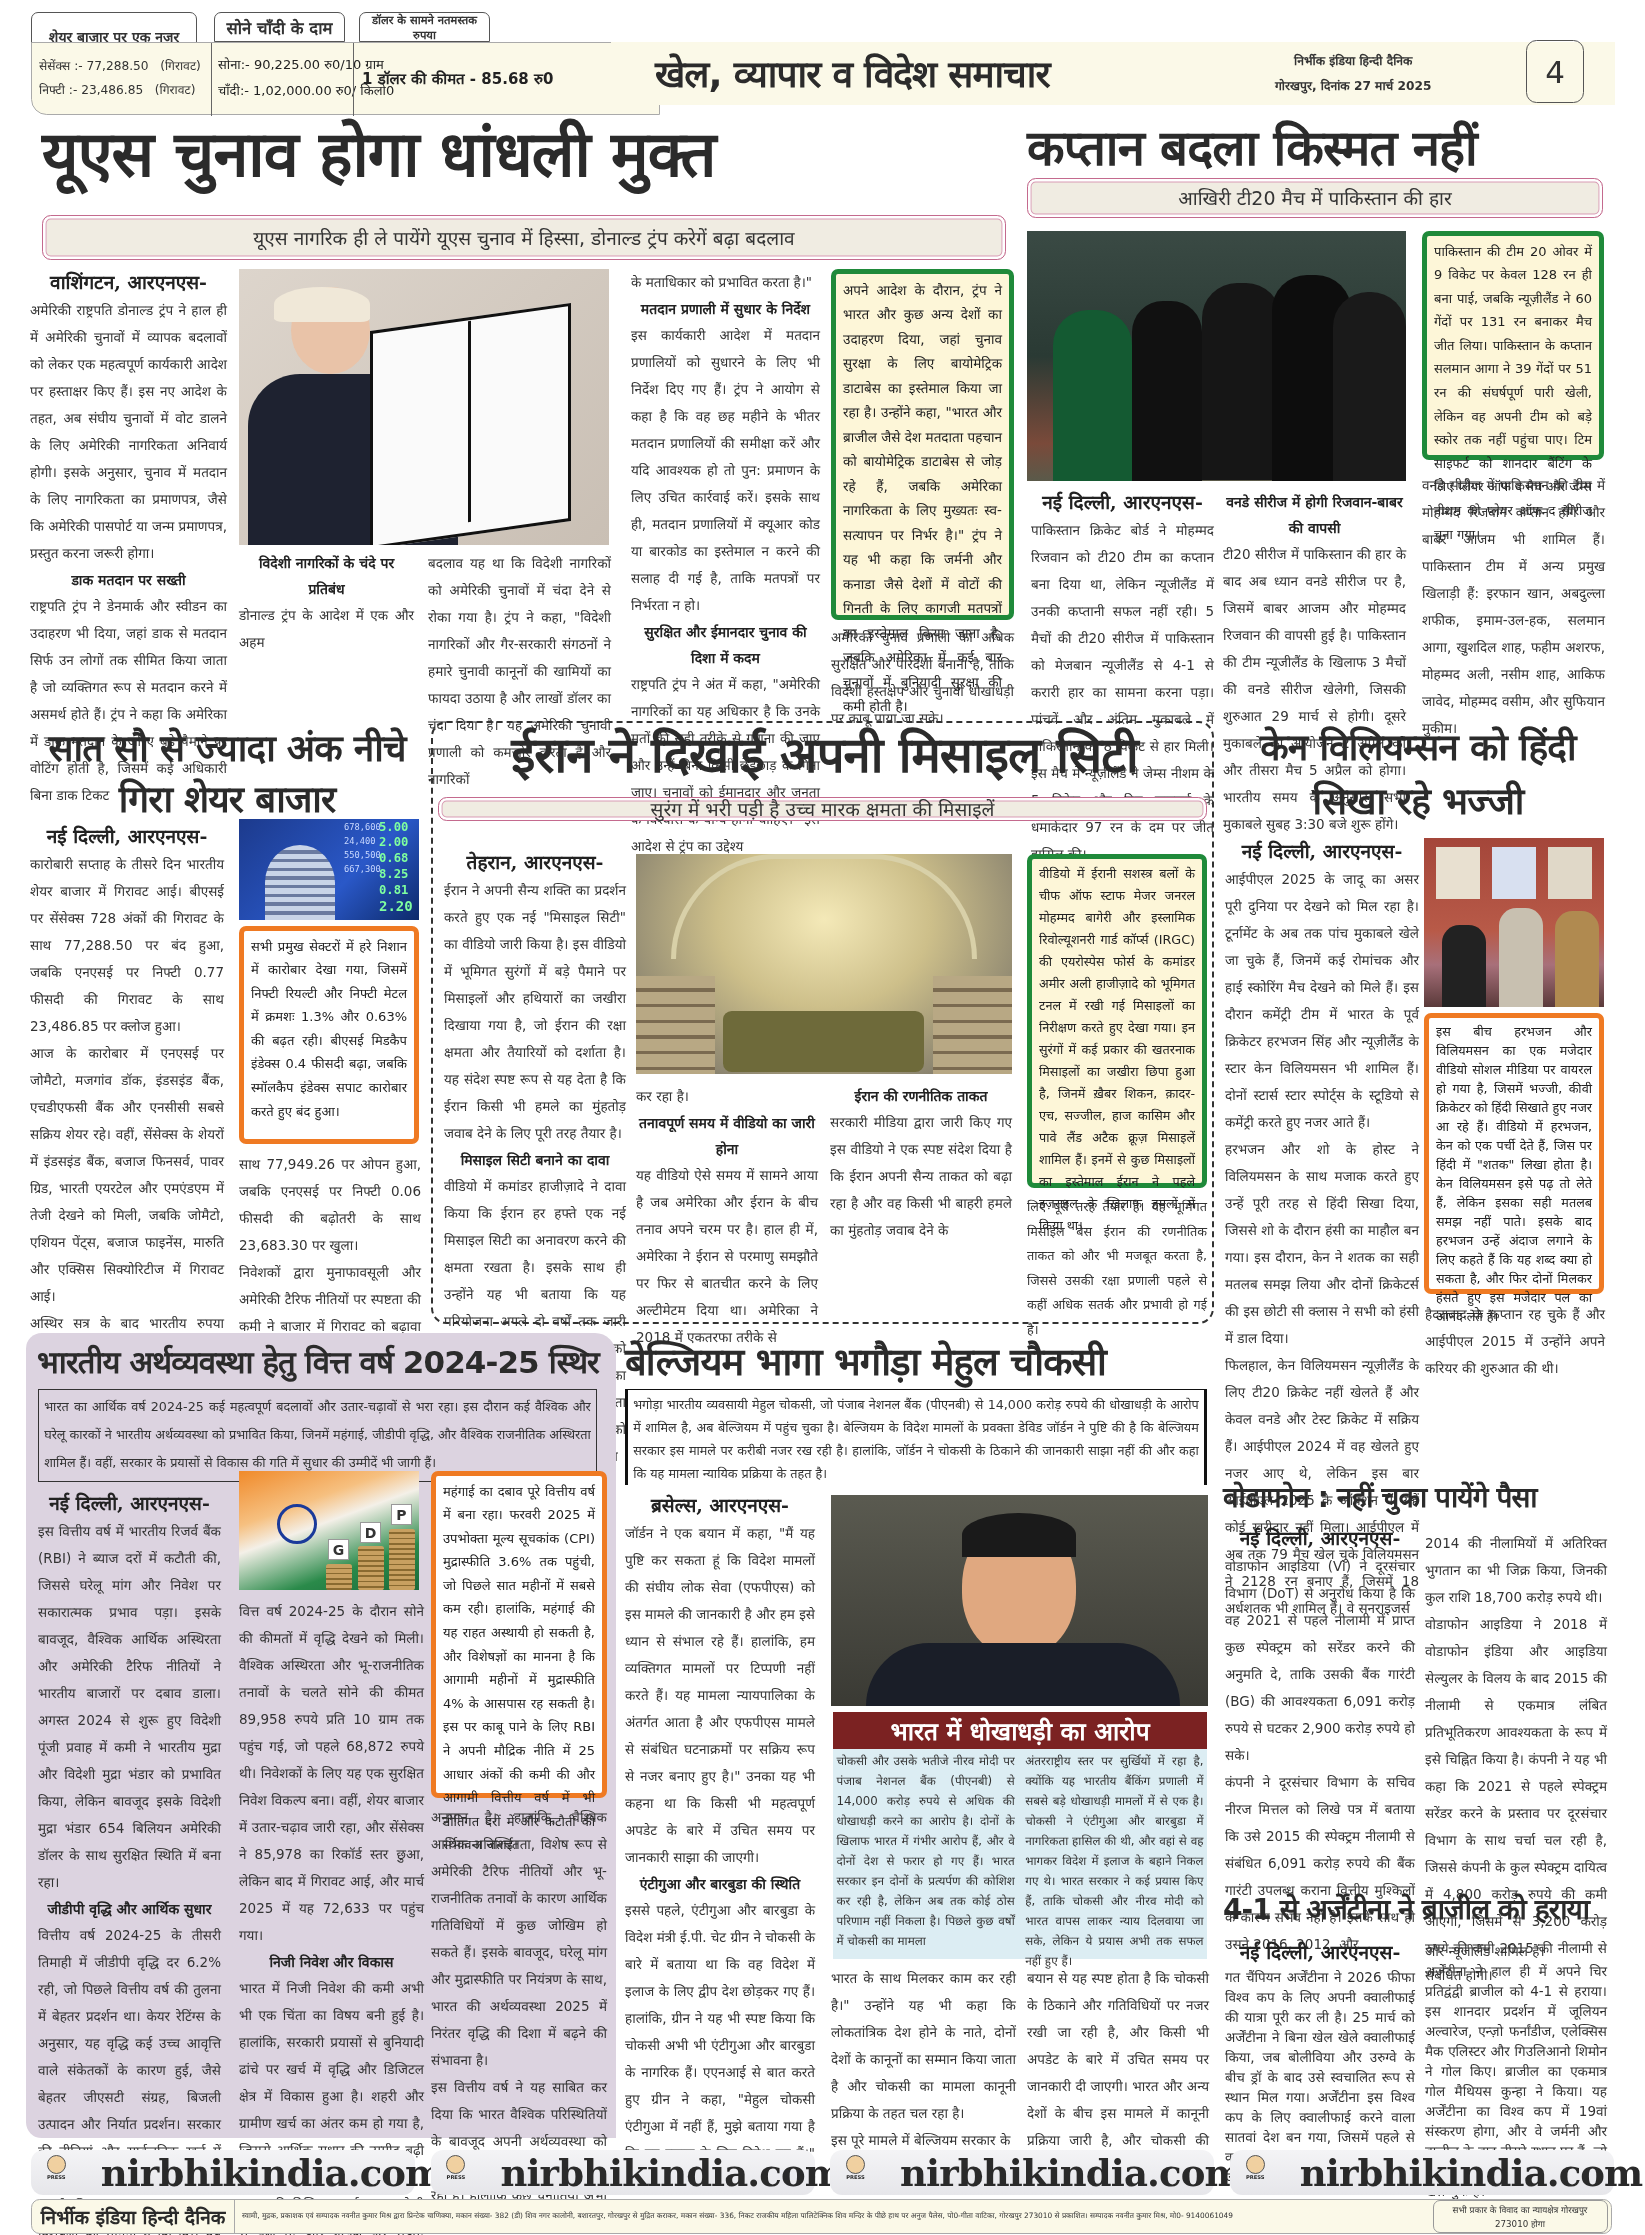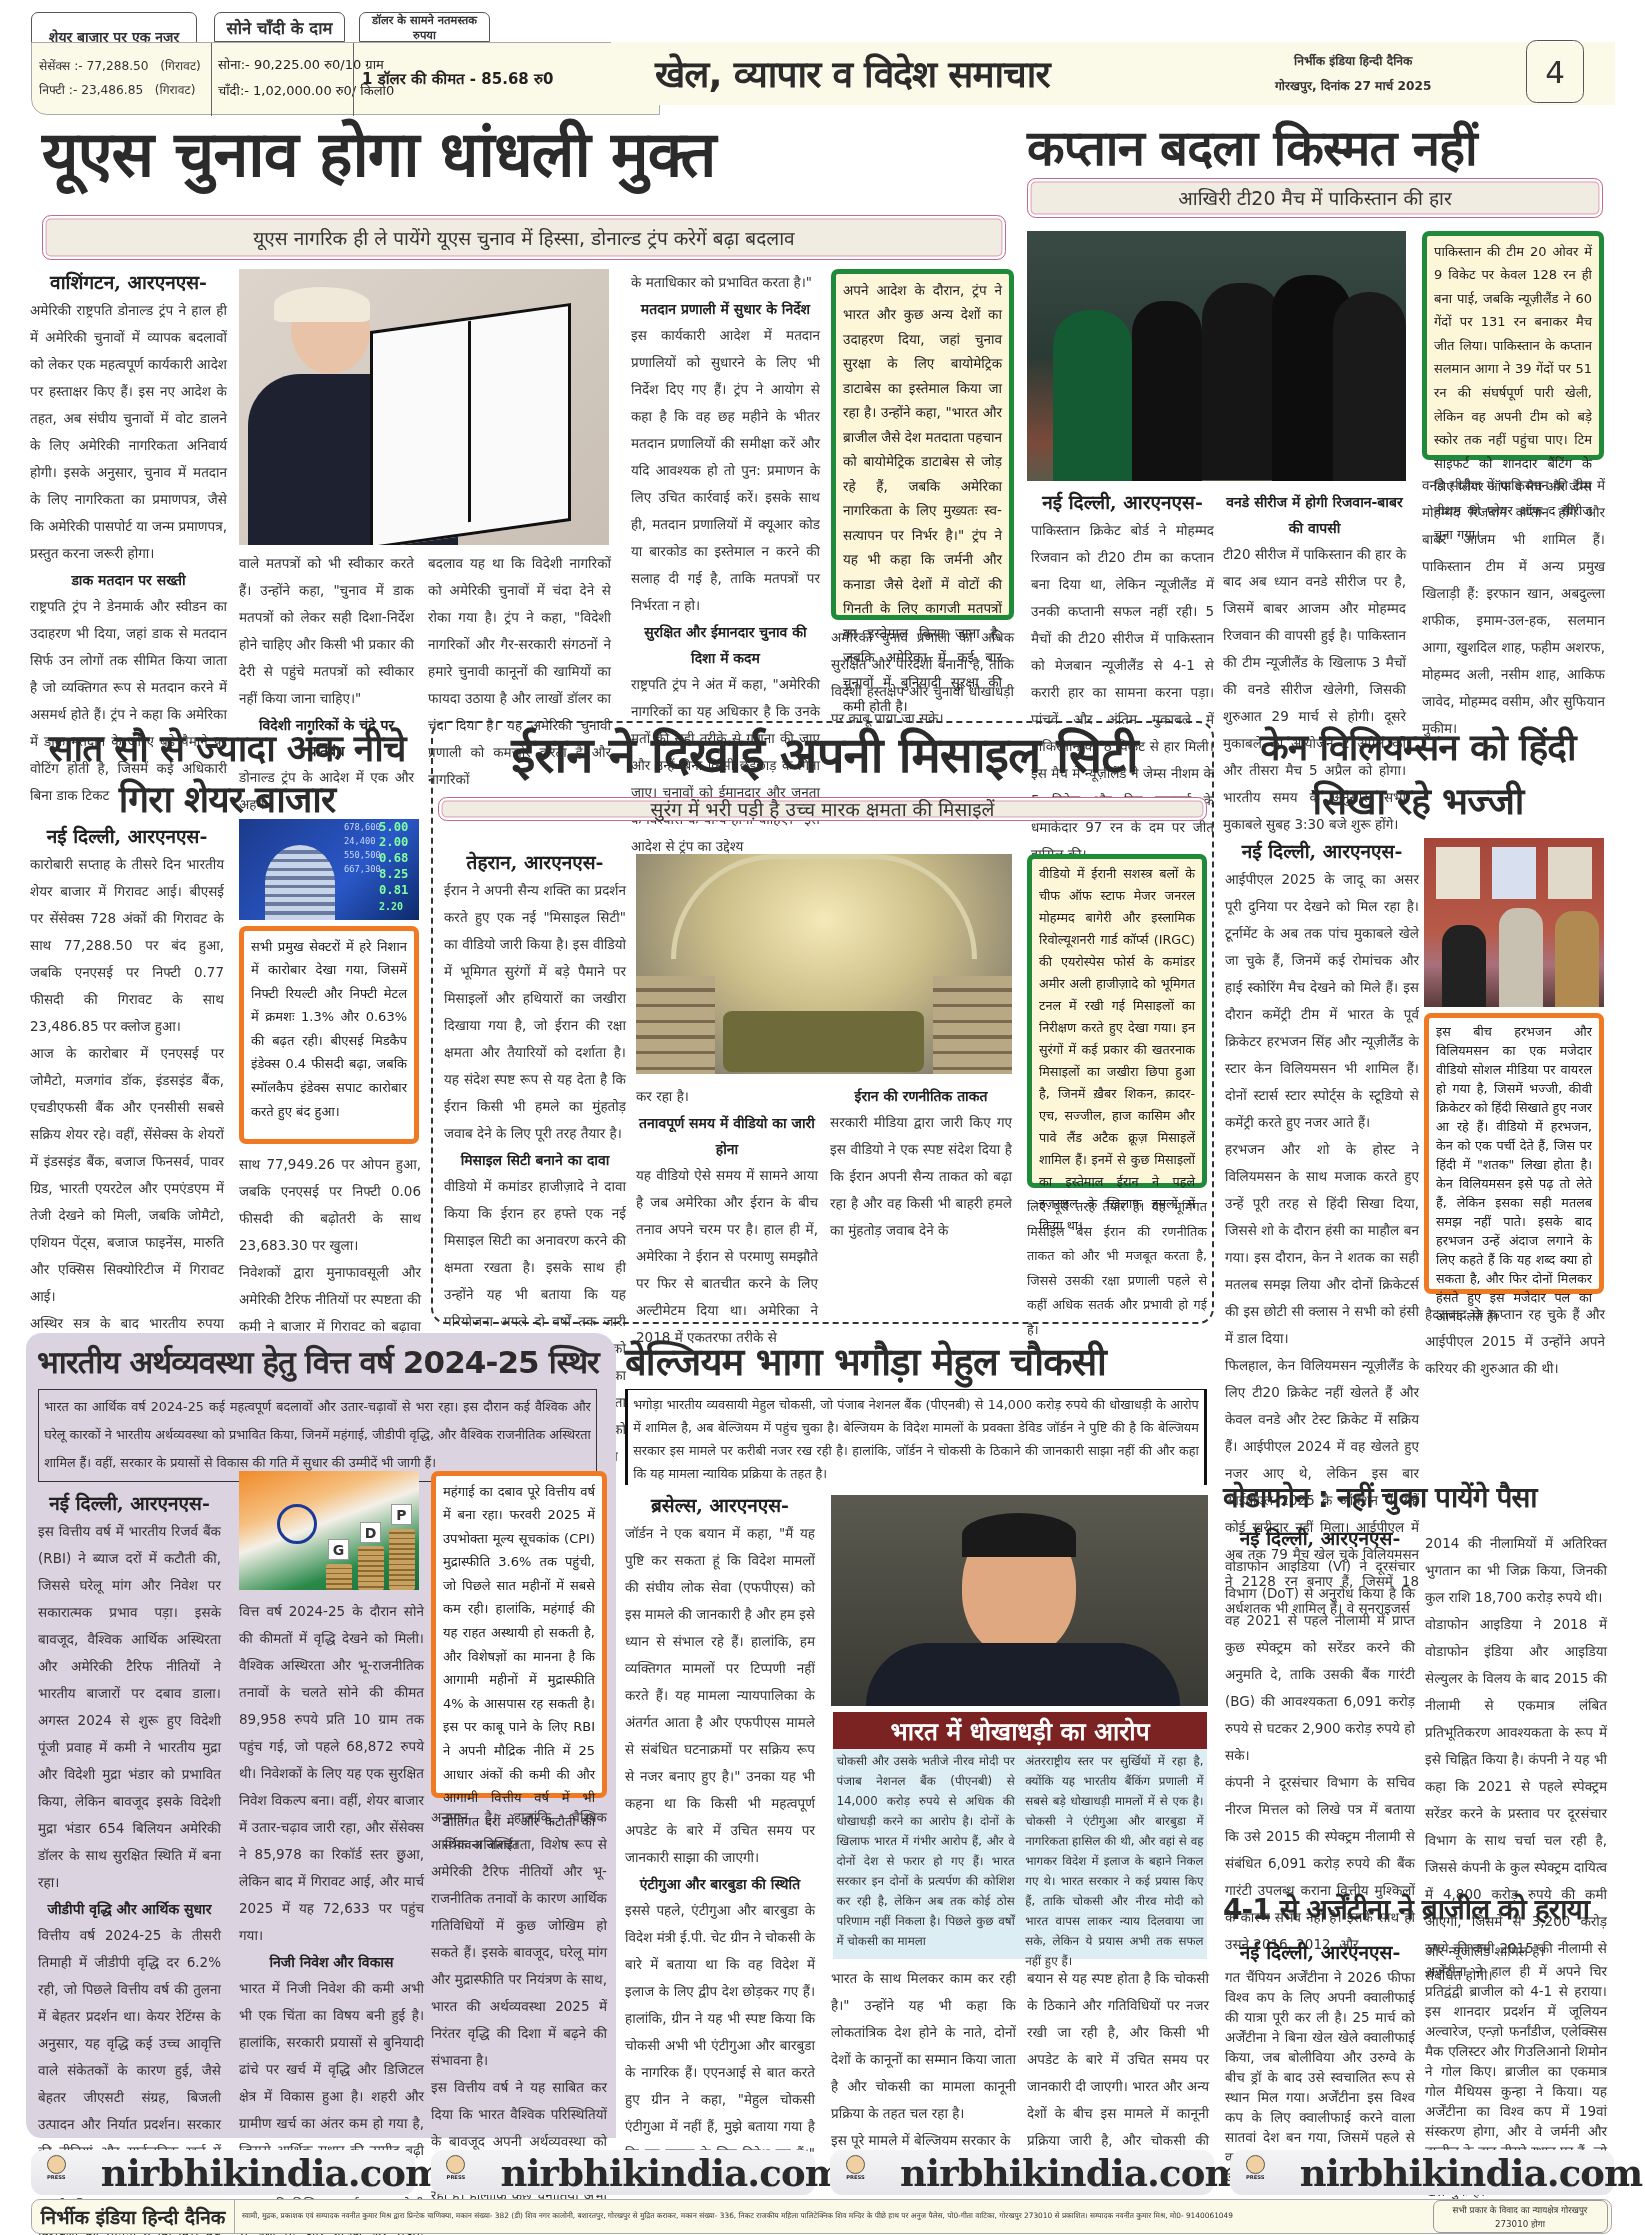--- a/index.html
+++ b/index.html
@@ -71,21 +71,20 @@
 
 <div class="abs photo" style="left:239px;top:269px;width:370px;height:276px;background:linear-gradient(135deg,#ddd5cc,#c9bfb4);">
   <div class="abs" style="left:52px;top:17.5px;width:79px;height:87px;border-radius:50%;background:#e9c3a8;"></div>
   <div class="abs" style="left:35px;top:17.5px;width:96px;height:35px;border-radius:50% 50% 10% 10%;background:#f0e8d8;"></div>
   <div class="abs" style="left:8.7px;top:105px;width:210px;height:175px;border-radius:52px 52px 0 0;background:#1e2230;"></div>
   <div class="abs" style="left:131px;top:48px;width:201px;height:218px;background:#fafafa;border:3.5px solid #111;transform:skewY(-8deg);"></div>
   <div class="abs" style="left:229px;top:52px;width:2.6px;height:201px;background:#111;transform:skewY(-8deg);"></div>
 </div>
 
 <div class="abs" style="left:239px;top:550px;width:175px;">
-  <div class="txt">वाले मतपत्रों को भी स्वीकार करते हैं। उन्होंने कहा, "चुनाव में डाक मतपत्रों को लेकर सही दिशा-निर्देश होने चाहिए और किसी भी प्रकार की देरी से पहुंचे मतपत्रों को स्वीकार नहीं किया जाना चाहिए।"</div>
   <div class="subhead">विदेशी नागरिकों के चंदे पर प्रतिबंध</div>
   <div class="txt">डोनाल्ड ट्रंप के आदेश में एक और अहम</div>
 </div>
 <div class="abs" style="left:428px;top:550px;width:183px;">
   <div class="txt">बदलाव यह था कि विदेशी नागरिकों को अमेरिकी चुनावों में चंदा देने से रोका गया है। ट्रंप ने कहा, "विदेशी नागरिकों और गैर-सरकारी संगठनों ने हमारे चुनावी कानूनों की खामियों का फायदा उठाया है और लाखों डॉलर का चंदा दिया है। यह अमेरिकी चुनावी प्रणाली को कमजोर करता है और नागरिकों</div>
 </div>
 <div class="abs" style="left:631px;top:269px;width:189px;">
   <div class="txt">के मताधिकार को प्रभावित करता है।"</div>
   <div class="subhead">मतदान प्रणाली में सुधार के निर्देश</div>
   <div class="txt">इस कार्यकारी आदेश में मतदान प्रणालियों को सुधारने के लिए भी निर्देश दिए गए हैं। ट्रंप ने आयोग से कहा है कि वह छह महीने के भीतर मतदान प्रणालियों की समीक्षा करें और यदि आवश्यक हो तो पुन: प्रमाणन के लिए उचित कार्रवाई करें। इसके साथ ही, मतदान प्रणालियों में क्यूआर कोड या बारकोड का इस्तेमाल न करने की सलाह दी गई है, ताकि मतपत्रों पर निर्भरता न हो।</div>
@@ -135,21 +134,21 @@
   <div class="abs" id="ticker" style="left:105px;top:3.5px;font-family:'DejaVu Sans Mono',monospace;font-size:9.6px;line-height:9.6px;color:#9fd0ff;">
       <div style="position: absolute; left: 0px; top: 0px; color: rgb(200, 216, 255); font-size: 8.7px; font-weight: normal;">678,600</div>
       <div style="position: absolute; left: 0px; top: 14px; color: rgb(200, 216, 255); font-size: 8.7px; font-weight: normal;">24,400</div>
       <div style="position: absolute; left: 0px; top: 28px; color: rgb(200, 216, 255); font-size: 8.7px; font-weight: normal;">550,500</div>
       <div style="position: absolute; left: 0px; top: 42px; color: rgb(200, 216, 255); font-size: 8.7px; font-weight: normal;">667,300</div>
       <div style="position: absolute; left: 35px; top: 0px; color: rgb(127, 255, 159); font-size: 12.2px; font-weight: bold;">5.00</div>
       <div style="position: absolute; left: 35px; top: 15.7px; color: rgb(127, 255, 159); font-size: 12.2px; font-weight: bold;">2.00</div>
       <div style="position: absolute; left: 35px; top: 31px; color: rgb(127, 255, 159); font-size: 12.2px; font-weight: bold;">0.68</div>
       <div style="position: absolute; left: 35px; top: 47px; color: rgb(127, 255, 159); font-size: 12.2px; font-weight: bold;">8.25</div>
       <div style="position: absolute; left: 35px; top: 63px; color: rgb(127, 255, 159); font-size: 12.2px; font-weight: bold;">0.81</div>
-      <div style="position: absolute; left: 35px; top: 79px; color: rgb(127, 255, 159); font-size: 10px; font-weight: bold;">2.20</div>
+      <div style="position: absolute; left: 35px; top: 79px; color: rgb(127, 255, 159); font-size: 14px; font-weight: bold;">2.20</div>
     </div>
 </div>
 <div class="abs obox" style="left:239px;top:926px;width:180px;height:218px;font-size:13px;line-height:23.6px;">सभी प्रमुख सेक्टरों में हरे निशान में कारोबार देखा गया, जिसमें निफ्टी रियल्टी और निफ्टी मेटल में क्रमशः 1.3% और 0.63% की बढ़त रही। बीएसई मिडकैप इंडेक्स 0.4 फीसदी बढ़ा, जबकि स्मॉलकैप इंडेक्स सपाट कारोबार करते हुए बंद हुआ।</div>
 <div class="abs" style="left:239px;top:1151px;width:182px;">
   <div class="txt">साथ 77,949.26 पर ओपन हुआ, जबकि एनएसई पर निफ्टी 0.06 फीसदी की बढ़ोतरी के साथ 23,683.30 पर खुला।</div>
   <div class="txt">निवेशकों द्वारा मुनाफावसूली और अमेरिकी टैरिफ नीतियों पर स्पष्टता की कमी ने बाजार में गिरावट को बढ़ावा दिया, जिससे सेंसेक्स और निफ्टी में सात सत्रों की तेजी के बाद आज 1 फीसदी से अधिक की गिरावट आई।</div>
 </div>
 
 <div class="abs" style="left:431px;top:721px;width:783px;height:603px;border:2.6px dashed #333;border-radius:15.7px;"></div>
 <div class="abs hl" style="left:440px;top:725px;width:769px;font-size:49px;line-height:61px;white-space:nowrap;text-align:center;">ईरान ने दिखाई अपनी मिसाइल सिटी</div>

